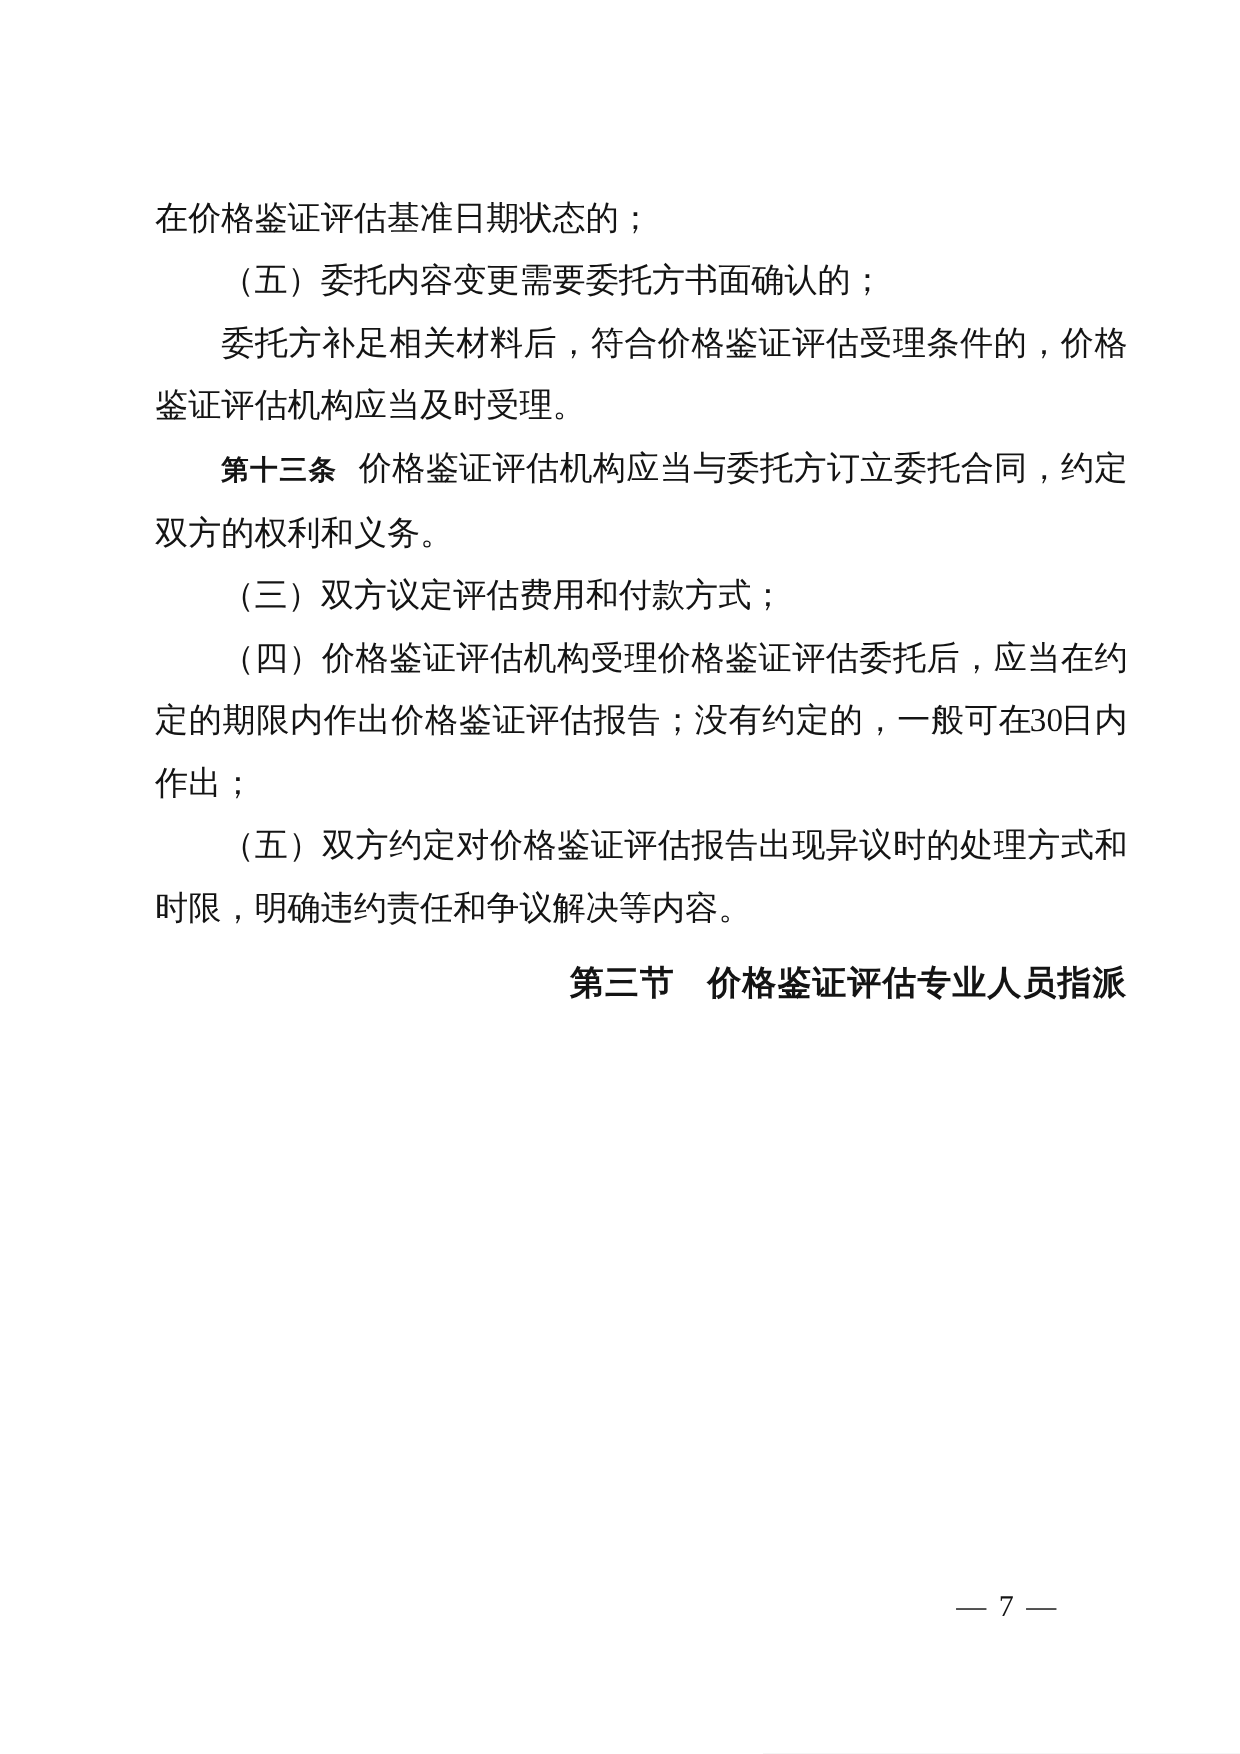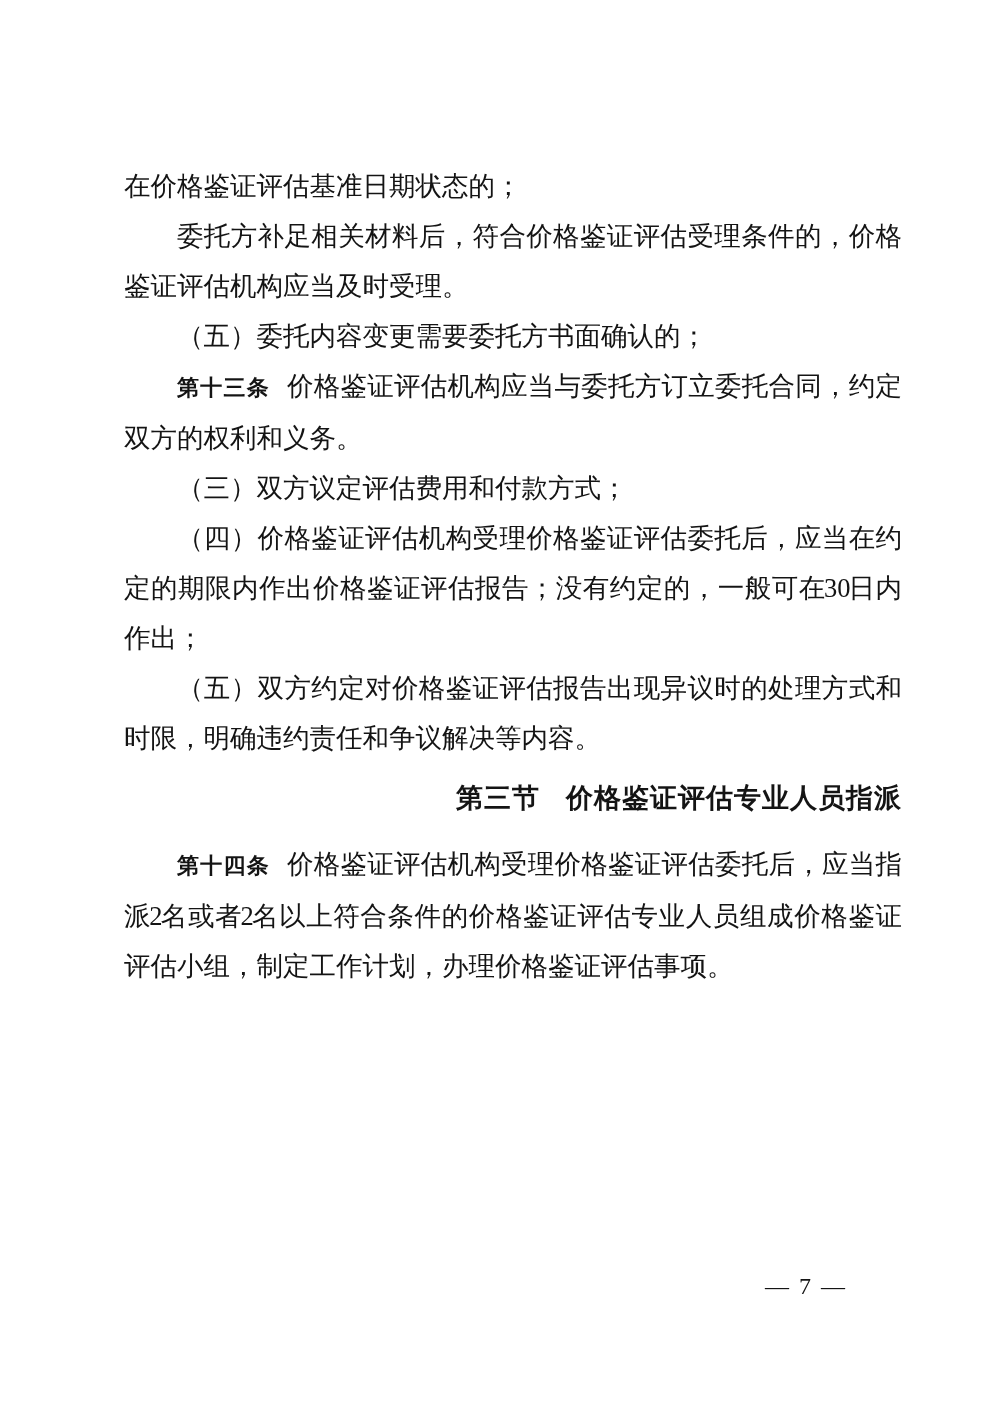--- a/index.html
+++ b/index.html
@@ -9,21 +9,21 @@
     height: 1403px;
     margin: 0 auto;
     background: #ffffff;
     color: #141414;
     font-family: "Liberation Serif", "DejaVu Serif", serif;
     overflow: hidden;
   }
   .content {
     position: absolute;
     left: 124px;
-    top: 161px;
+    top: 149px;
     width: 778px;
   }
   .para {
     margin: 0;
     font-size: 26.5px;
     line-height: 50px;
     text-align: justify;
     text-indent: 2em;
     word-spacing: -9px;
     letter-spacing: 0;
@@ -58,40 +58,37 @@
   }
 </style>
 </head>
 <body>
 
 <div class="page">
   <div class="content">
 
     <p class="para no-indent">在价格鉴证评估基准日期状态的；</p>
 
+    <p class="para">（五）委托内容变更需要委托方书面确认的；</p>
+
     <p class="para">委托方补足相关材料后，符合价格鉴证评估受理条件的，价格鉴证评估机构应当及时受理。</p>
-
-    <p class="para">（五）委托内容变更需要委托方书面确认的；</p>
 
     <p class="para">
       <span class="lead">第十三条</span><span>价格鉴证评估机构应当与委托方订立委托合同，约定双方的权利和义务。</span>
     </p>
 
 
 
     <p class="para">（三）双方议定评估费用和付款方式；</p>
 
     <p class="para">（四）价格鉴证评估机构受理价格鉴证评估委托后，应当在约定的期限内作出价格鉴证评估报告；没有约定的，一般可在 30 日内作出；</p>
 
     <p class="para">（五）双方约定对价格鉴证评估报告出现异议时的处理方式和时限，明确违约责任和争议解决等内容。</p>
 
     <h2 class="section-heading">
       <span class="section-num">第三节</span><span>价格鉴证评估专业人员指派</span>
     </h2>
 
-    <p class="para">
-      <span class="lead">第十四条</span><span>价格鉴证评估机构受理价格鉴证评估委托后，应当指派 2 名或者 2 名以上符合条件的价格鉴证评估专业人员组成价格鉴证评估小组，制定工作计划，办理价格鉴证评估事项。</span>
-    </p>
 
   </div>
 
   <div class="page-footer">— 7 —</div>
 </div>
 
 </body></html>

